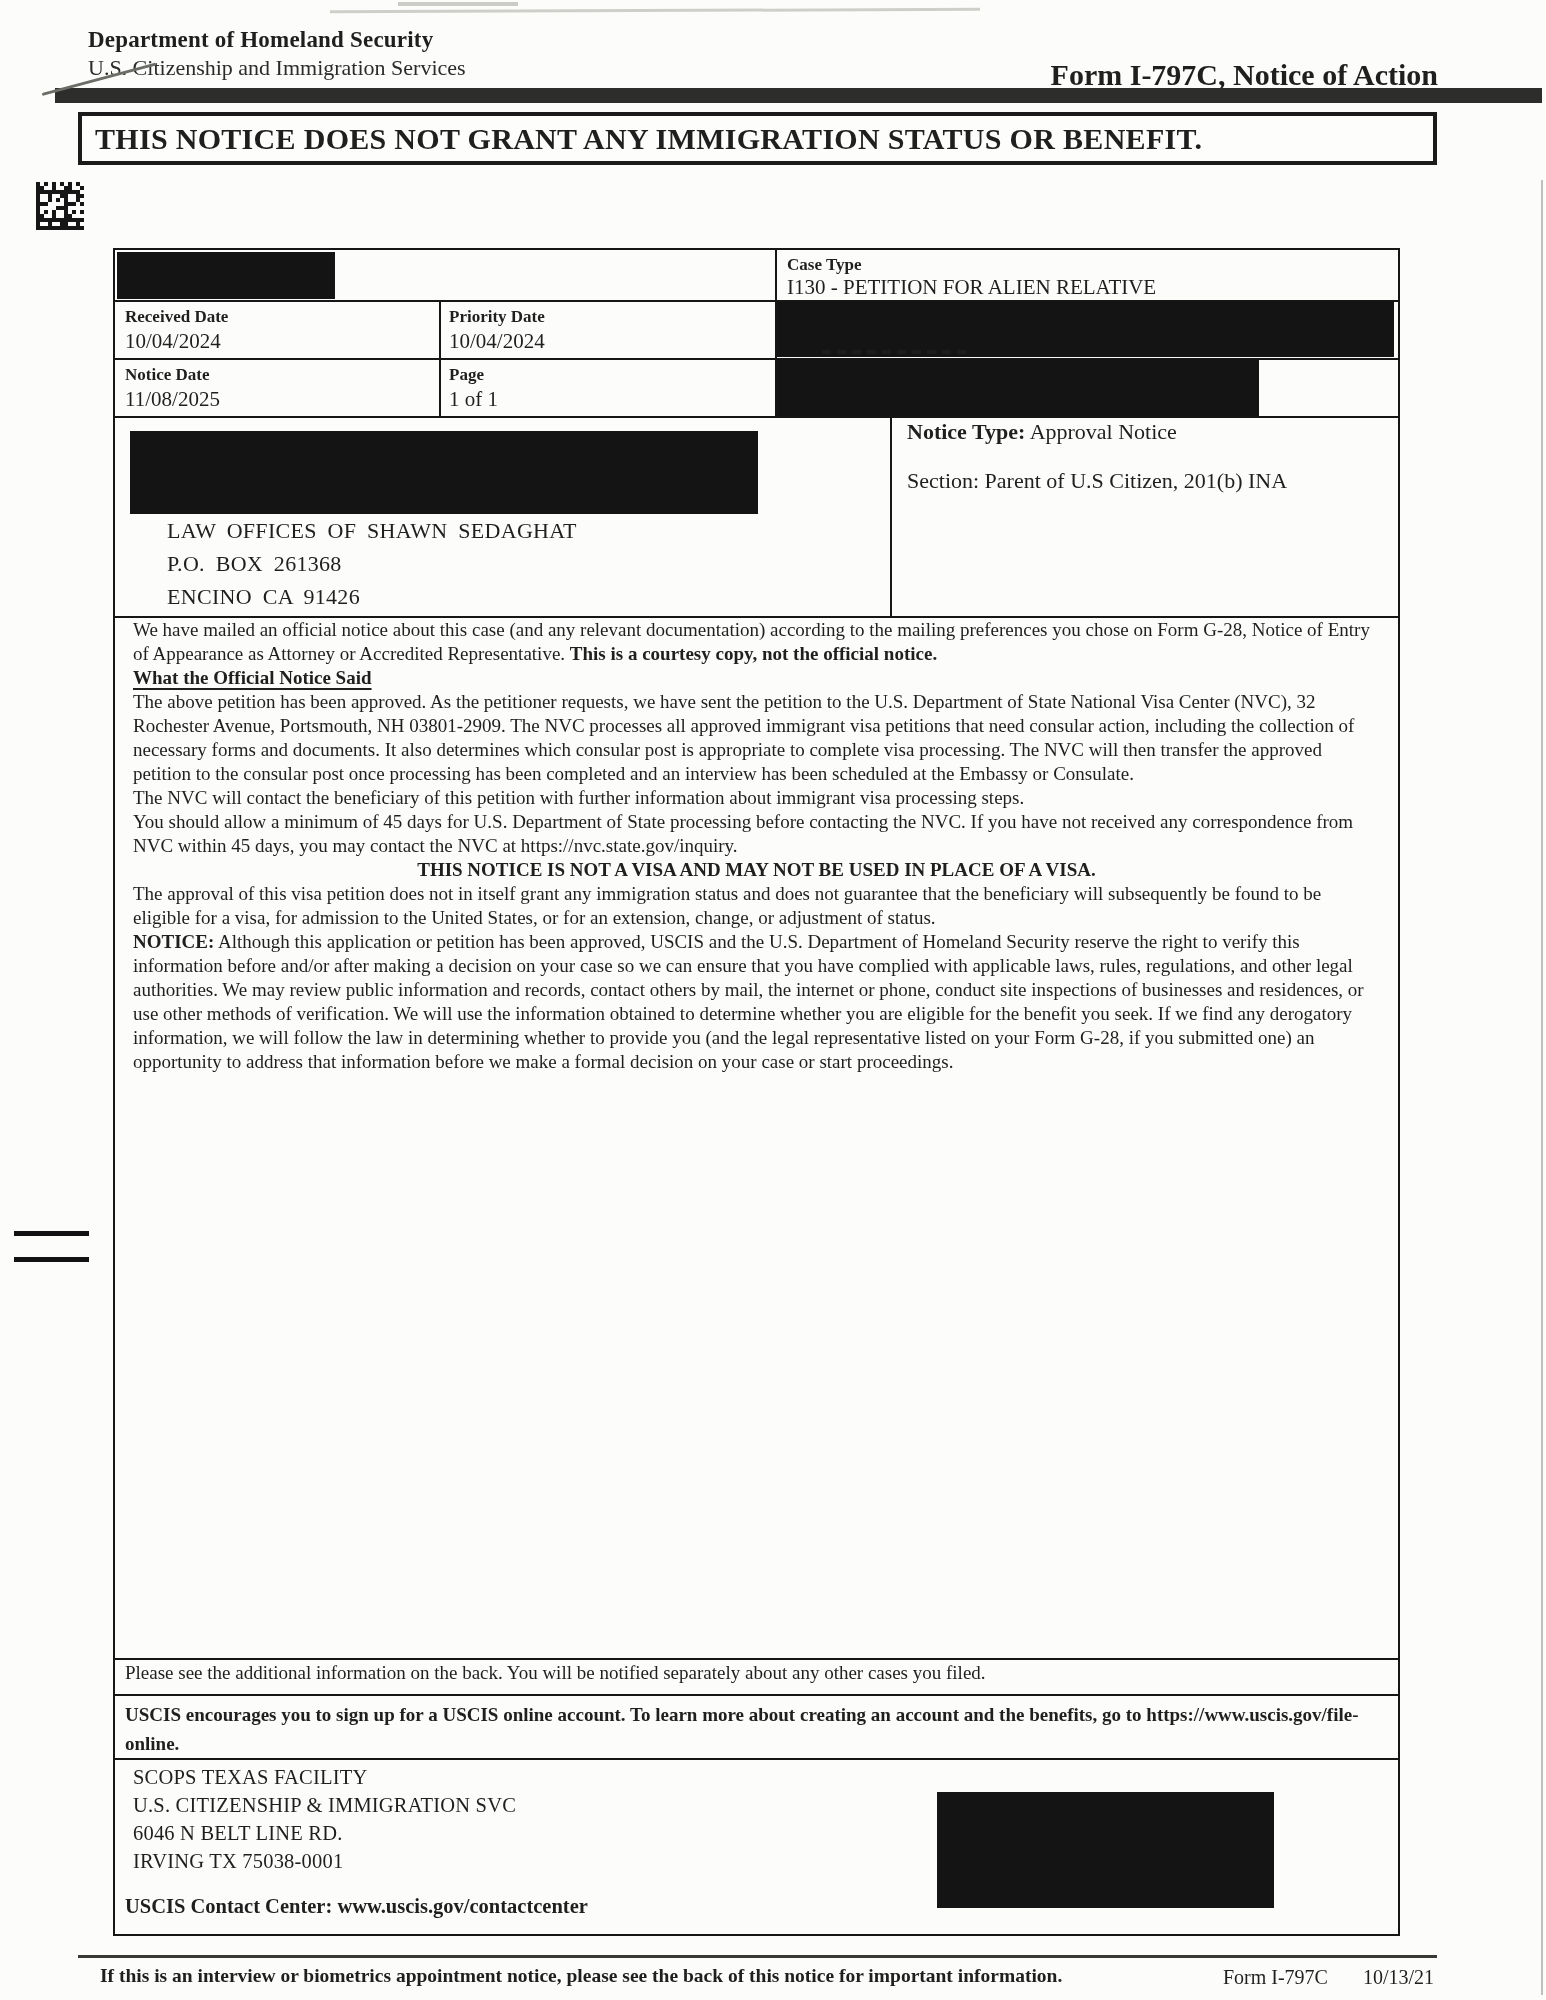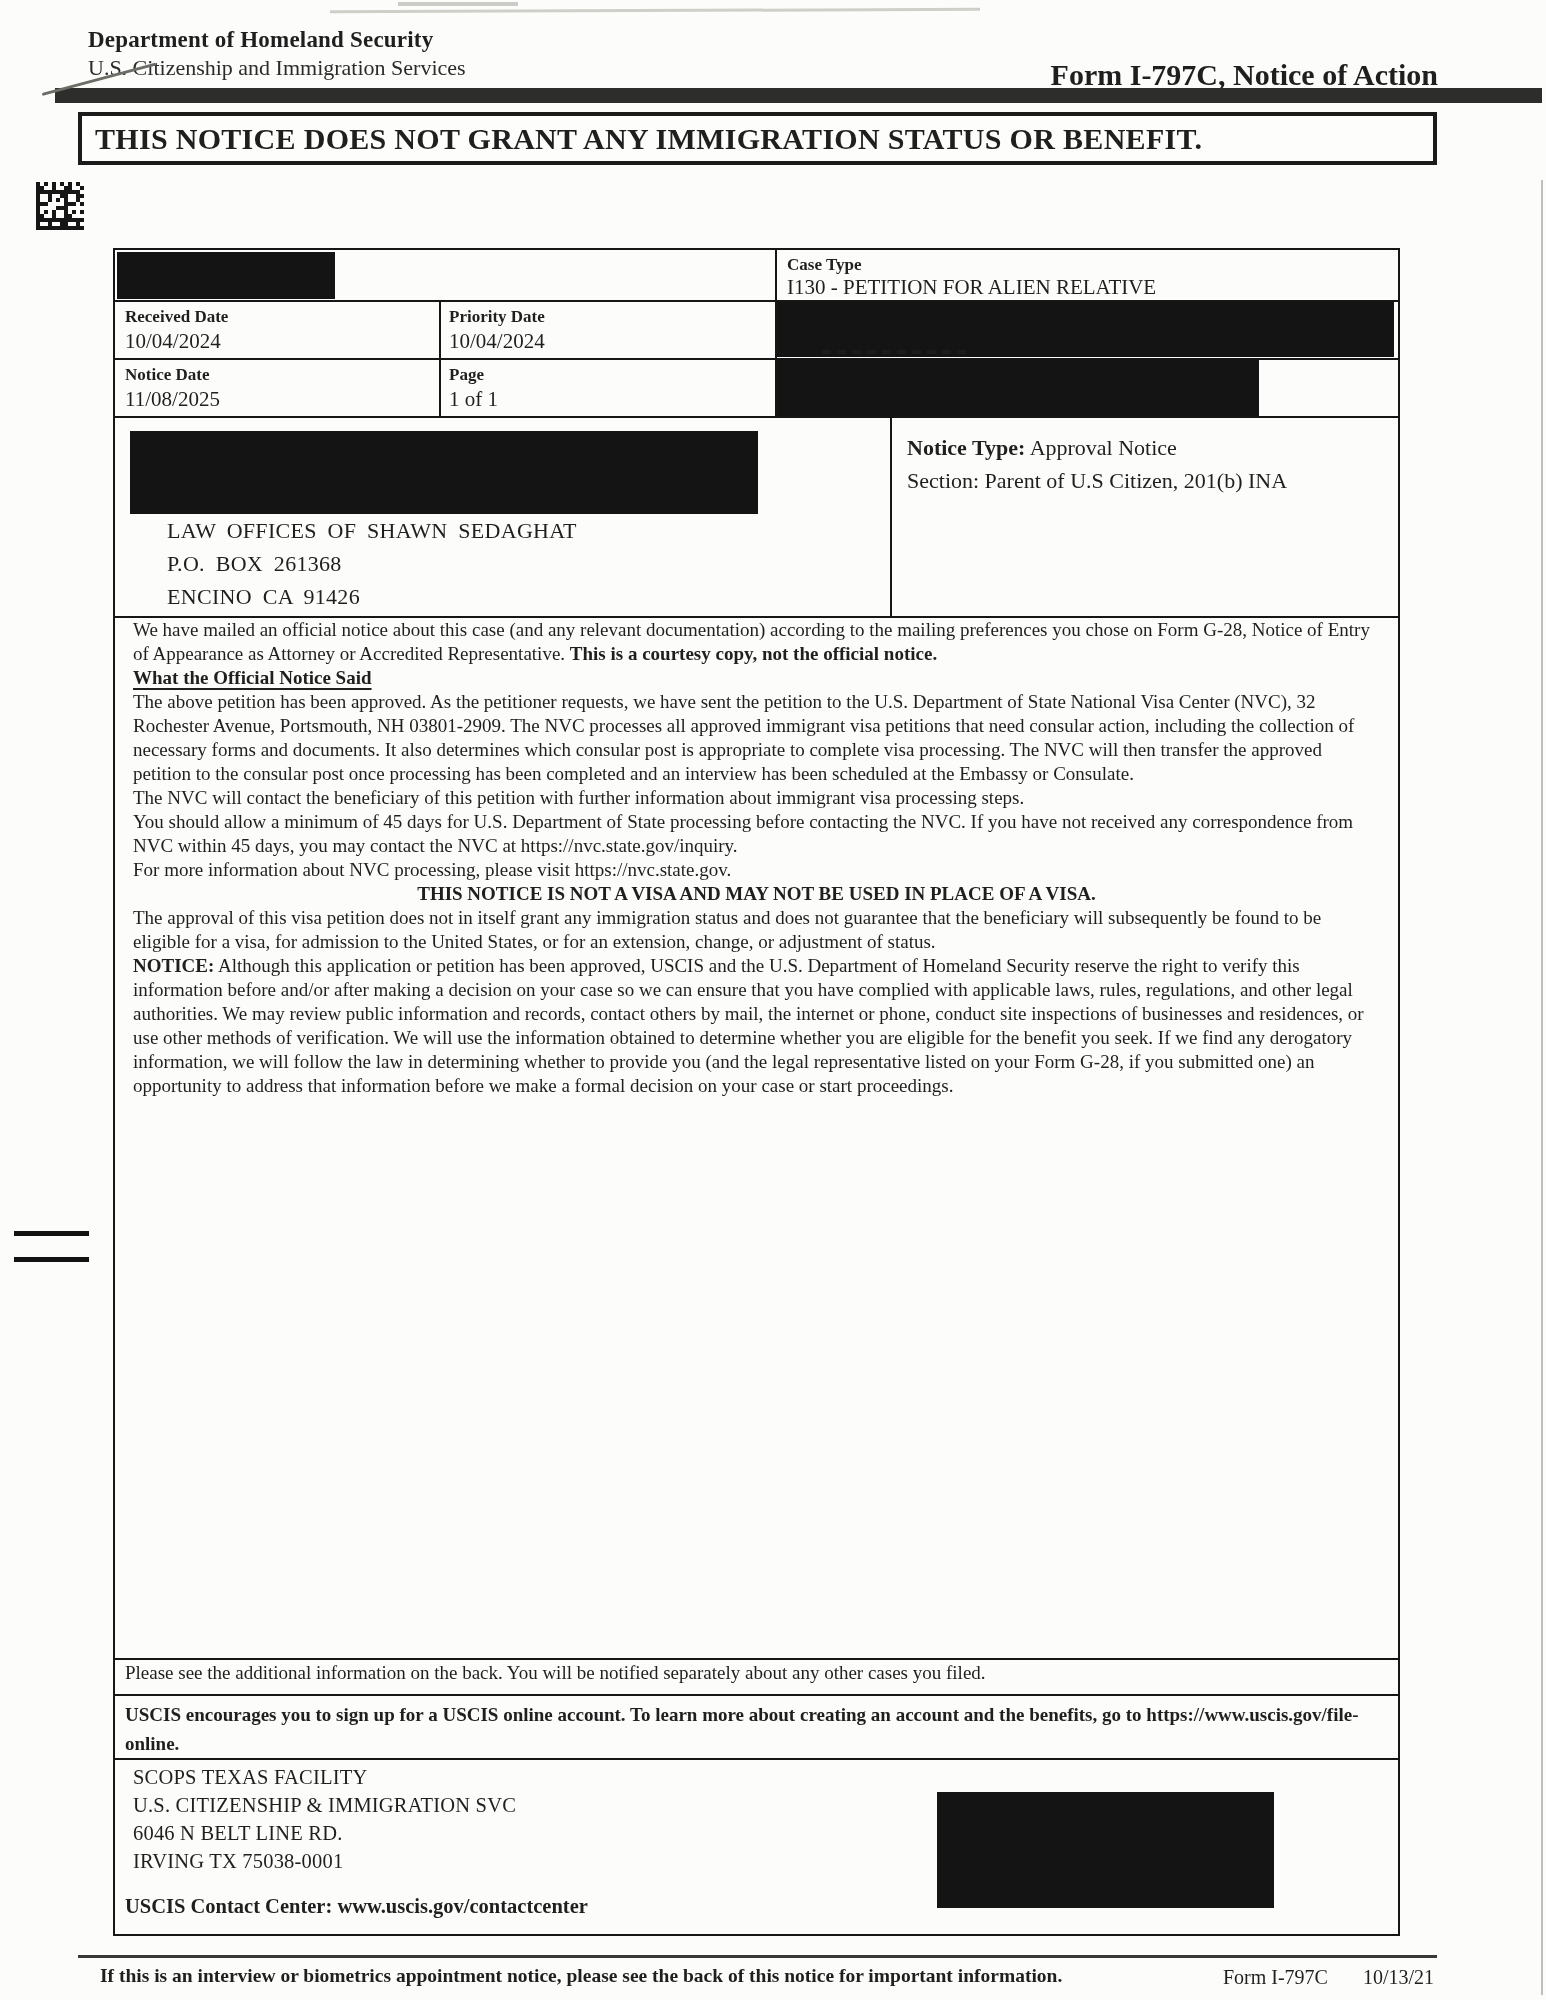--- a/index.html
+++ b/index.html
@@ -207,36 +207,35 @@
     <div class="cell-label" style="left:334px; top:115px">Page</div>
     <div class="cell-value" style="left:334px; top:137px">1 of 1</div>
     <div class="redaction-dashes" style="left:707px; top:100px; width:150px"></div>
     <div class="redaction" style="left:662px; top:110px; width:482px; height:56px"></div>
 
     <div class="redaction" style="left:15px; top:181px; width:628px; height:83px"></div>
     <div class="addr-line" style="top:268px">LAW OFFICES OF SHAWN SEDAGHAT</div>
     <div class="addr-line" style="top:301px">P.O. BOX 261368</div>
     <div class="addr-line" style="top:334px">ENCINO CA 91426</div>
 
-    <div class="ntype-line" style="top:185px">
+    <div class="ntype-line" style="top:169px">
       <span class="bold">Notice Type:</span>
       <span>Approval Notice</span>
     </div>
     <div class="ntype-line" style="top:218px">
       <span>Section:</span>
       <span>Parent of U.S Citizen, 201(b) INA</span>
     </div>
 
     <div class="bodytext">
       <p class="p1"><span>We have mailed an official notice about this case (and any relevant documentation) according to the mailing preferences you chose on Form G-28, Notice of Entry of Appearance as Attorney or Accredited Representative.</span> <span class="bold">This is a courtesy copy, not the official notice.</span></p>
       <p class="official-heading">What the Official Notice Said</p>
       <p class="p2">The above petition has been approved. As the petitioner requests, we have sent the petition to the U.S. Department of State National Visa Center (NVC), 32 Rochester Avenue, Portsmouth, NH 03801-2909. The NVC processes all approved immigrant visa petitions that need consular action, including the collection of necessary forms and documents. It also determines which consular post is appropriate to complete visa processing. The NVC will then transfer the approved petition to the consular post once processing has been completed and an interview has been scheduled at the Embassy or Consulate.</p>
       <p class="p3">The NVC will contact the beneficiary of this petition with further information about immigrant visa processing steps.</p>
       <p class="p4">You should allow a minimum of 45 days for U.S. Department of State processing before contacting the NVC. If you have not received any correspondence from NVC within 45 days, you may contact the NVC at https://nvc.state.gov/inquiry.</p>
-      <p class="p5">For more information about NVC processing, please visit https://nvc.state.gov.</p>
       <p class="not-a-visa">THIS NOTICE IS NOT A VISA AND MAY NOT BE USED IN PLACE OF A VISA.</p>
       <p class="p6">The approval of this visa petition does not in itself grant any immigration status and does not guarantee that the beneficiary will subsequently be found to be eligible for a visa, for admission to the United States, or for an extension, change, or adjustment of status.</p>
       <p class="p7"><span class="bold">NOTICE:</span> <span>Although this application or petition has been approved, USCIS and the U.S. Department of Homeland Security reserve the right to verify this information before and/or after making a decision on your case so we can ensure that you have complied with applicable laws, rules, regulations, and other legal authorities. We may review public information and records, contact others by mail, the internet or phone, conduct site inspections of businesses and residences, or use other methods of verification. We will use the information obtained to determine whether you are eligible for the benefit you seek. If we find any derogatory information, we will follow the law in determining whether to provide you (and the legal representative listed on your Form G-28, if you submitted one) an opportunity to address that information before we make a formal decision on your case or start proceedings.</span></p>
     </div>
 
     <div class="note1">Please see the additional information on the back. You will be notified separately about any other cases you filed.</div>
     <div class="note2">USCIS encourages you to sign up for a USCIS online account. To learn more about creating an account and the benefits, go to https://www.uscis.gov/file-online.</div>
 
     <div class="office-line" style="top:1516px">SCOPS TEXAS FACILITY</div>
     <div class="office-line" style="top:1544px">U.S. CITIZENSHIP &amp; IMMIGRATION SVC</div>

